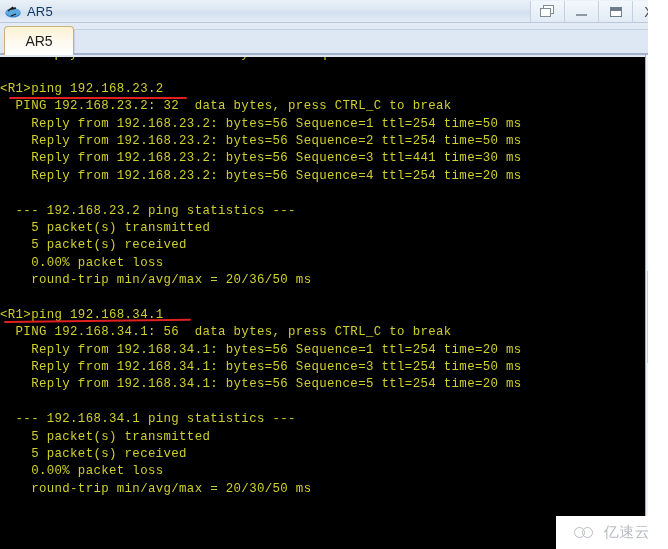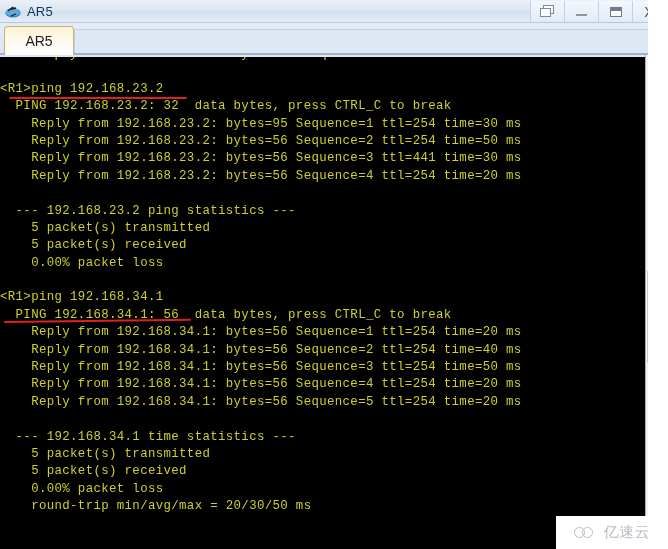--- a/index.html
+++ b/index.html
@@ -302,39 +302,38 @@
   </div>
 
   <div class="terminal-wrap">
 
     <div class="terminal">
       <div class="term-inner" id="term-inner">
           <div class="line">     Reply from 192.168.12.1: bytes=56 Sequence=5 ttl=255 time=20 ms</div>
           <div class="line blank"></div>
           <div class="line">&lt;R1&gt;ping 192.168.23.2</div>
           <div class="line">  PING 192.168.23.2: 32  data bytes, press CTRL_C to break</div>
-          <div class="line">    Reply from 192.168.23.2: bytes=95 Sequence=1 ttl=254 time=30 ms</div>
+          <div class="line">    Reply from 192.168.23.2: bytes=56 Sequence=1 ttl=254 time=50 ms</div>
           <div class="line">    Reply from 192.168.23.2: bytes=56 Sequence=2 ttl=254 time=50 ms</div>
           <div class="line">    Reply from 192.168.23.2: bytes=56 Sequence=3 ttl=441 time=30 ms</div>
           <div class="line">    Reply from 192.168.23.2: bytes=56 Sequence=4 ttl=254 time=20 ms</div>
           <div class="line blank"></div>
           <div class="line">  --- 192.168.23.2 ping statistics ---</div>
           <div class="line">    5 packet(s) transmitted</div>
           <div class="line">    5 packet(s) received</div>
           <div class="line">    0.00% packet loss</div>
+          <div class="line">    round-trip min/avg/max = 20/36/50 ms</div>
           <div class="line blank"></div>
           <div class="line">&lt;R1&gt;ping 192.168.34.1</div>
           <div class="line">  PING 192.168.34.1: 56  data bytes, press CTRL_C to break</div>
           <div class="line">    Reply from 192.168.34.1: bytes=56 Sequence=1 ttl=254 time=20 ms</div>
-          <div class="line">    Reply from 192.168.34.1: bytes=56 Sequence=2 ttl=254 time=40 ms</div>
           <div class="line">    Reply from 192.168.34.1: bytes=56 Sequence=3 ttl=254 time=50 ms</div>
-          <div class="line">    Reply from 192.168.34.1: bytes=56 Sequence=4 ttl=254 time=20 ms</div>
           <div class="line">    Reply from 192.168.34.1: bytes=56 Sequence=5 ttl=254 time=20 ms</div>
           <div class="line blank"></div>
-          <div class="line">  --- 192.168.34.1 time statistics ---</div>
+          <div class="line">  --- 192.168.34.1 ping statistics ---</div>
           <div class="line">    5 packet(s) transmitted</div>
           <div class="line">    5 packet(s) received</div>
           <div class="line">    0.00% packet loss</div>
           <div class="line">    round-trip min/avg/max = 20/30/50 ms</div>
         </div>
 
       <div class="redline r1"></div>
       <div class="redline r2"></div>
     </div>
 

